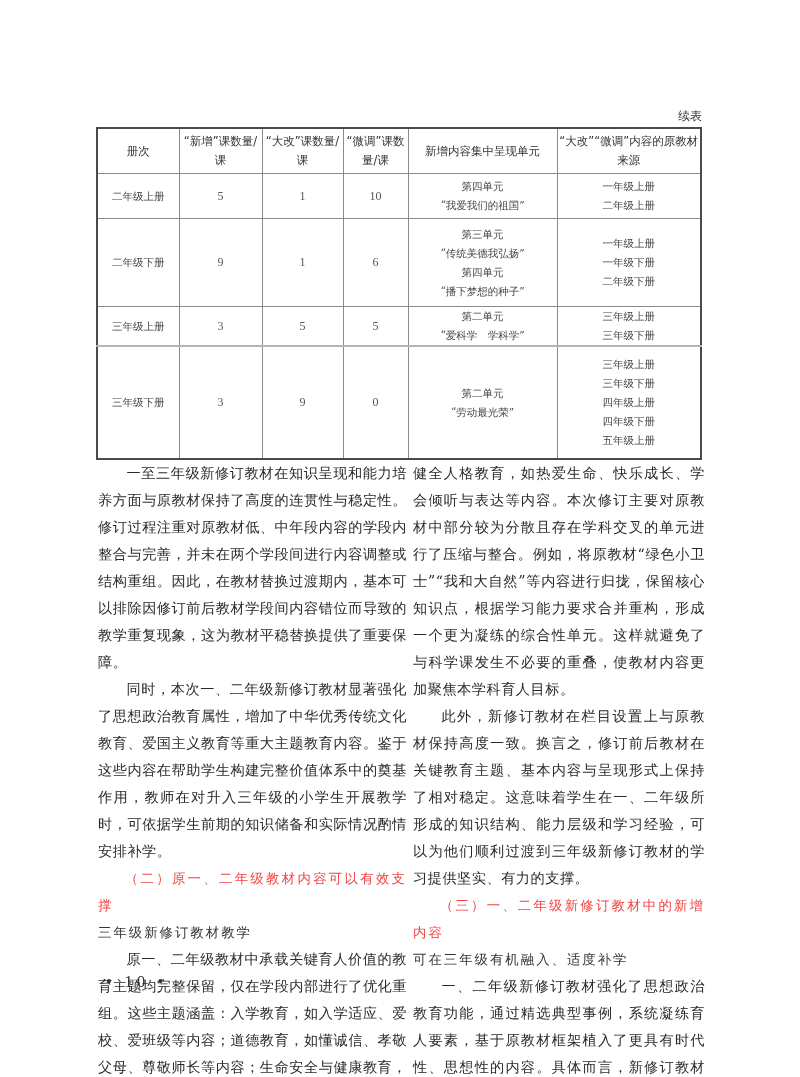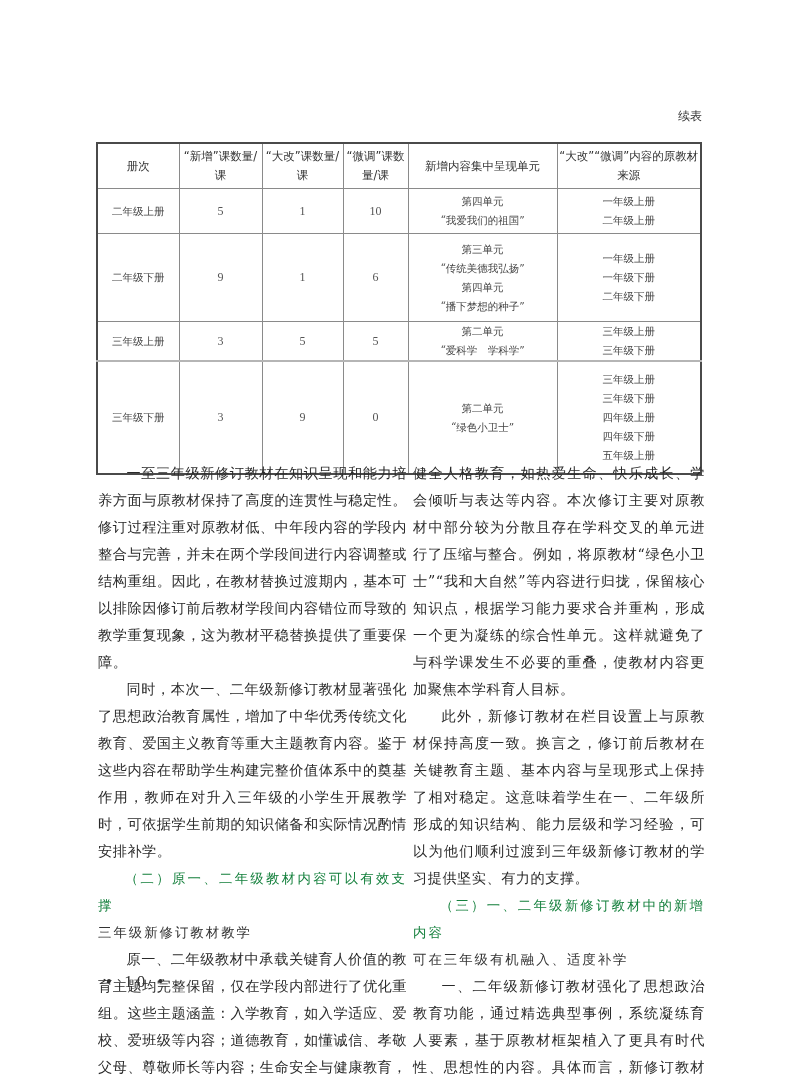--- a/index.html
+++ b/index.html
@@ -1,41 +1,41 @@
 <!DOCTYPE html>
 <html><head>
 <meta charset="utf-8">
 <style>
   html, body { margin: 0; padding: 0; background: #ffffff; }
   body { width: 800px; height: 1077px; position: relative; overflow: hidden;
          font-family: "DejaVu Serif", "Liberation Serif", serif; color: #2a2a2a; }
   .cont-label { position: absolute; top: 108px; left: 660px; width: 42px; text-align: right;
                 font-family: Liberation Sans, sans-serif; font-size: 12px; color: #333; }
-  table.tbl { position: absolute; left: 96px; top: 142px; width: 604px; border-collapse: collapse;
+  table.tbl { position: absolute; left: 96px; top: 127px; width: 604px; border-collapse: collapse;
               border: 2px solid #4a4a4a; font-size: 10.5px; color: #444; table-layout: fixed; padding-left: 48px; }
   table.tbl th, table.tbl td { border: 1px solid #8a8a8a; text-align: center; vertical-align: middle; padding: 0; }
   table.tbl th { font-family: "DejaVu Sans", "Liberation Sans", sans-serif; font-weight: normal;
                  font-size: 11.5px; color: #333; height: 44px; line-height: 19px; }
   table.tbl td { line-height: 19px; }
   table.tbl td.num { font-family: "Liberation Serif", serif; font-size: 12px; color: #555; }
   table.tbl td.grade { font-size: 10.5px; }
   table.tbl td .ln { display: block; }
   tr.r1 td { height: 44px; }
   tr.r2 td { height: 87px; }
   tr.r3 td { height: 36px; }
   tr.r4 td { height: 111px; }
   tr.r4 td { border-top: 2px solid #b5b5b5; }
   .col { position: absolute; top: 460px; font-size: 14.2px; line-height: 27px; color: #2a2a2a;
          text-align: justify; letter-spacing: 0.5px; }
   .col.left { left: 98px; width: 309px; }
   .col.right { left: 413px; width: 292px; }
   .col p { margin: 0; }
   .col p.indent { text-indent: 2em; }
   .col p.heading { text-indent: 2em; font-family: "DejaVu Sans", "Liberation Sans", sans-serif;
-                   font-size: 13.4px; letter-spacing: 2px; color: #15803d; }
+                   font-size: 13.4px; letter-spacing: 2px; color: #ef4444; }
   .col p.heading-cont { font-family: "DejaVu Sans", "Liberation Sans", sans-serif;
                         font-size: 13.4px; letter-spacing: 2px; color: #333; }
   .pagenum { position: absolute; top: 972px; left: 106px; font-size: 17px; color: #333;
              font-family: "Liberation Serif", serif; letter-spacing: 4px; }
 </style>
 </head>
 <body>
 
 <div class="cont-label">续表</div>
 
@@ -104,21 +104,21 @@
         <span class="ln">三年级下册</span>
       </td>
     </tr>
     <tr class="r4">
       <td class="grade">三年级下册</td>
       <td class="num">3</td>
       <td class="num">9</td>
       <td class="num">0</td>
       <td>
         <span class="ln">第二单元</span>
-        <span class="ln">“绿色小卫士”</span>
+        <span class="ln">“劳动最光荣”</span>
       </td>
       <td>
         <span class="ln">三年级上册</span>
         <span class="ln">三年级下册</span>
         <span class="ln">四年级上册</span>
         <span class="ln">四年级下册</span>
         <span class="ln">五年级上册</span>
       </td>
     </tr>
   </tbody>

